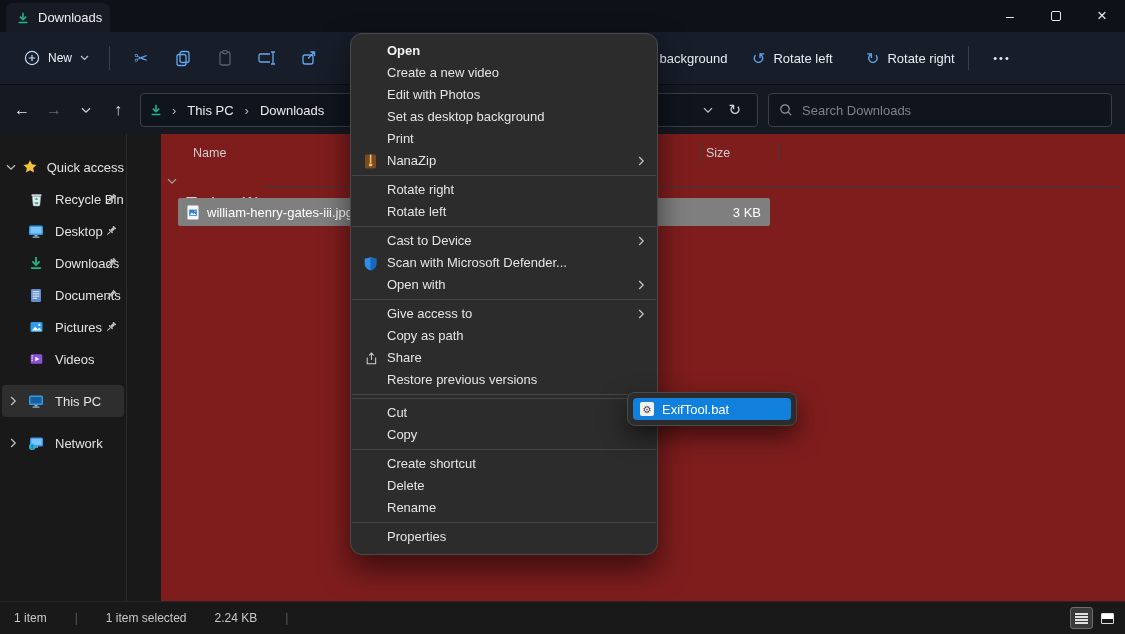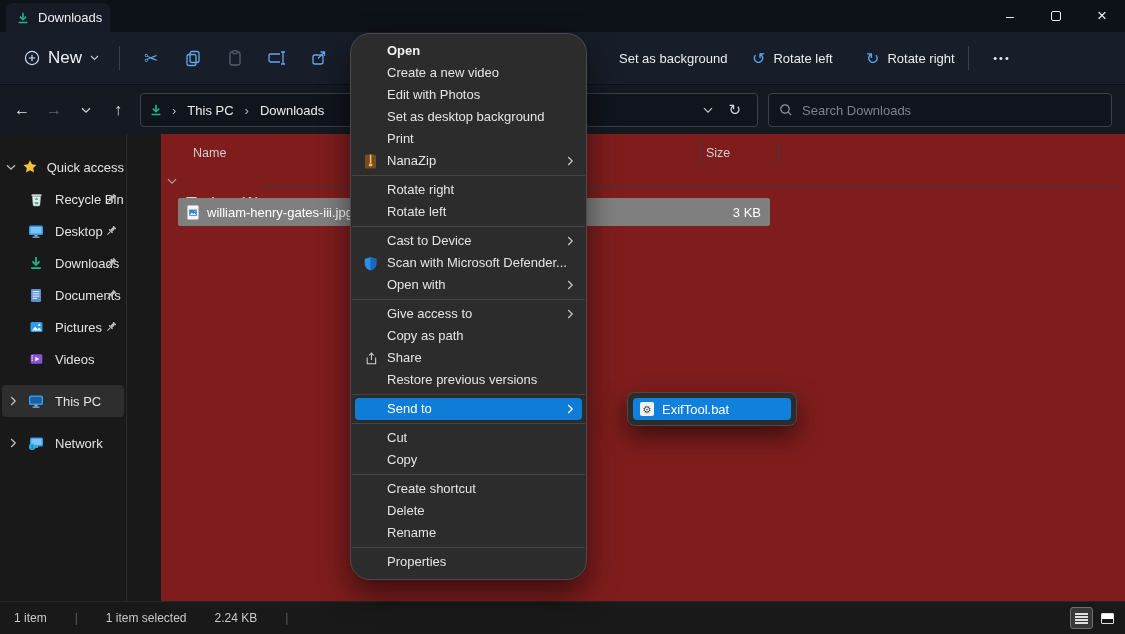--- a/index.html
+++ b/index.html
@@ -18,21 +18,21 @@
   .tab-title { font-size:13px; color:#f0f0f0; }
   .win-controls { position:absolute; right:0; top:0; height:32px; display:flex; }
   .win-btn { width:46px; height:32px; display:flex; align-items:center; justify-content:center;
              color:#e8e8e8; font-size:14px; }
   .max-glyph { width:10px; height:10px; border:1.2px solid #e8e8e8; border-radius:2px; }
 
   
   .toolbar { position:absolute; top:32px; left:0; right:0; height:52px; background:#171d29; }
   .tb-left { position:absolute; left:14px; top:0; height:52px; display:flex; align-items:center; }
   .new-btn { display:flex; align-items:center; gap:8px; padding:6px 10px; border-radius:4px; }
-  .new-label { font-size:17px; color:#eef2f7; }
+  .new-label { font-size:12px; color:#eef2f7; }
   .tb-sep { width:1px; height:24px; background:#39404f; margin:0 10px; }
   .tb-icon-btn { width:42px; height:36px; display:flex; align-items:center; justify-content:center; border-radius:4px; }
   .glyph-blue { color:#64a8ee; font-size:17px; }
   .tb-cmd { position:absolute; top:0; height:52px; display:flex; align-items:center; gap:8px; font-size:13px; color:#e9edf2; }
   .tb-cmd .rot-glyph { color:#5aa8f0; font-size:16px; }
   .tb-more { position:absolute; left:984px; top:14px; width:36px; height:24px; display:flex; align-items:center;
              justify-content:center; color:#e9edf2; font-size:11px; letter-spacing:2px; }
   .tb-sep2 { position:absolute; left:968px; top:14px; width:1px; height:24px; background:#39404f; }
 
   
@@ -74,22 +74,22 @@
   .group-row { position:absolute; left:0; right:0; top:40px; height:22px; }
   .group-chev { position:absolute; left:6px; top:4px; color:#a8a8a8; }
   .group-label { position:absolute; left:25px; top:20px; font-size:18px; color:#d6d6d6; }
   .group-line { position:absolute; left:101px; right:6px; top:12px; height:1px; background:#3a3a3a; }
   .file-row { position:absolute; left:17px; top:64px; width:592px; height:28px; background:#7f7f7f;
               border-radius:2px; display:flex; align-items:center; padding:0 9px; z-index:1; }
   .file-name { margin-left:8px; font-size:13px; color:#ffffff; }
   .file-size { position:absolute; right:9px; font-size:13px; color:#ffffff; }
 
   
-  .context-menu { position:absolute; left:350px; top:33px; width:237px; background:#2c2c2c;
-                  border:1px solid #4a4a4a; border-radius:20px; padding:6px 0;
+  .context-menu { position:absolute; left:350px; top:33px; width:308px; background:#2c2c2c;
+                  border:1px solid #4a4a4a; border-radius:12px; padding:6px 0;
                   box-shadow:0 14px 30px rgba(0,0,0,.55); z-index:10; }
   .mi { position:relative; height:22px; line-height:22px; padding:0 12px 0 36px;
         font-size:13px; color:#e4e4e4; white-space:nowrap; }
   .mi .mi-icon { position:absolute; left:11px; top:3px; width:16px; height:16px;
                  display:flex; align-items:center; justify-content:center; }
   .mi .mi-arrow { position:absolute; right:12px; top:6px; color:#c8c8c8; }
   .mi.bold { font-weight:bold; color:#f2f2f2; }
   .mi.selected { background:#0f7cd7; border-radius:4px; margin:0 4px; padding:0 8px 0 32px; color:#fff; }
   .mi.selected .mi-arrow { right:8px; color:#fff; }
   .menu-sep { height:1px; background:#454545; margin:3px 1px; }
@@ -537,28 +537,20 @@
     <span class="mi-icon">
       <svg width="15" height="15" viewBox="0 0 16 16">
           <path d="M4.5 7v6.5h9V7" fill="none" stroke="#d0d0d0" stroke-width="1.1"></path>
           <path d="M9 9.5V2.5M6.4 4.8L9 2.2l2.6 2.6" fill="none" stroke="#d0d0d0" stroke-width="1.1"></path>
         </svg>
     </span>
     <span>Share</span>
   </div>
   <div class="mi"><span>Restore previous versions</span></div>
   <div class="menu-sep"></div>
-  <div class="mi selected">
-    <span>Send to</span>
-    <span class="mi-arrow">
-        <svg width="7" height="10" viewBox="0 0 7 10">
-          <path d="M1.2 1l4 4-4 4" stroke="currentColor" stroke-width="1.2" fill="none"></path>
-        </svg>
-      </span>
-  </div>
   <div class="menu-sep"></div>
   <div class="mi"><span>Cut</span></div>
   <div class="mi"><span>Copy</span></div>
   <div class="menu-sep"></div>
   <div class="mi"><span>Create shortcut</span></div>
   <div class="mi"><span>Delete</span></div>
   <div class="mi"><span>Rename</span></div>
   <div class="menu-sep"></div>
   <div class="mi"><span>Properties</span></div>
 </div>

